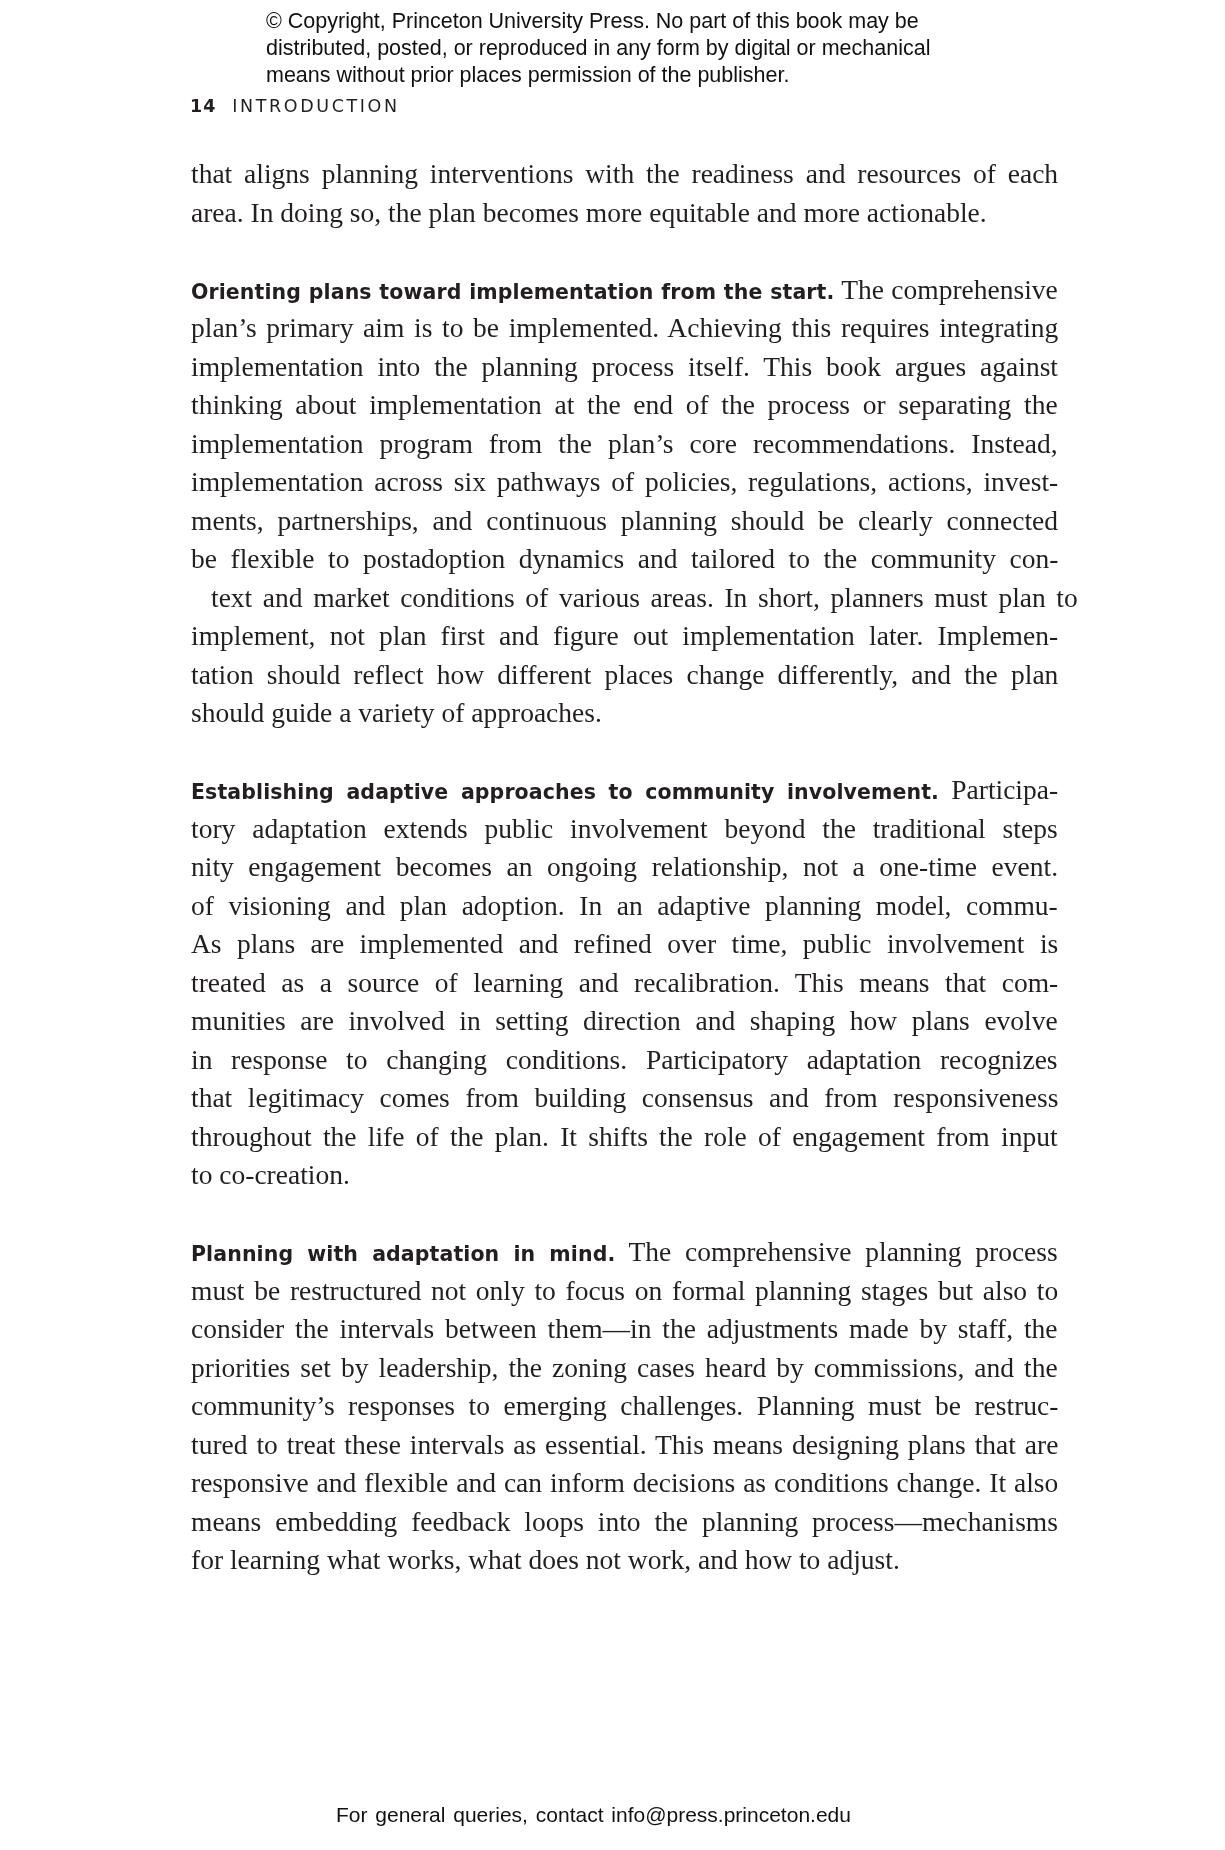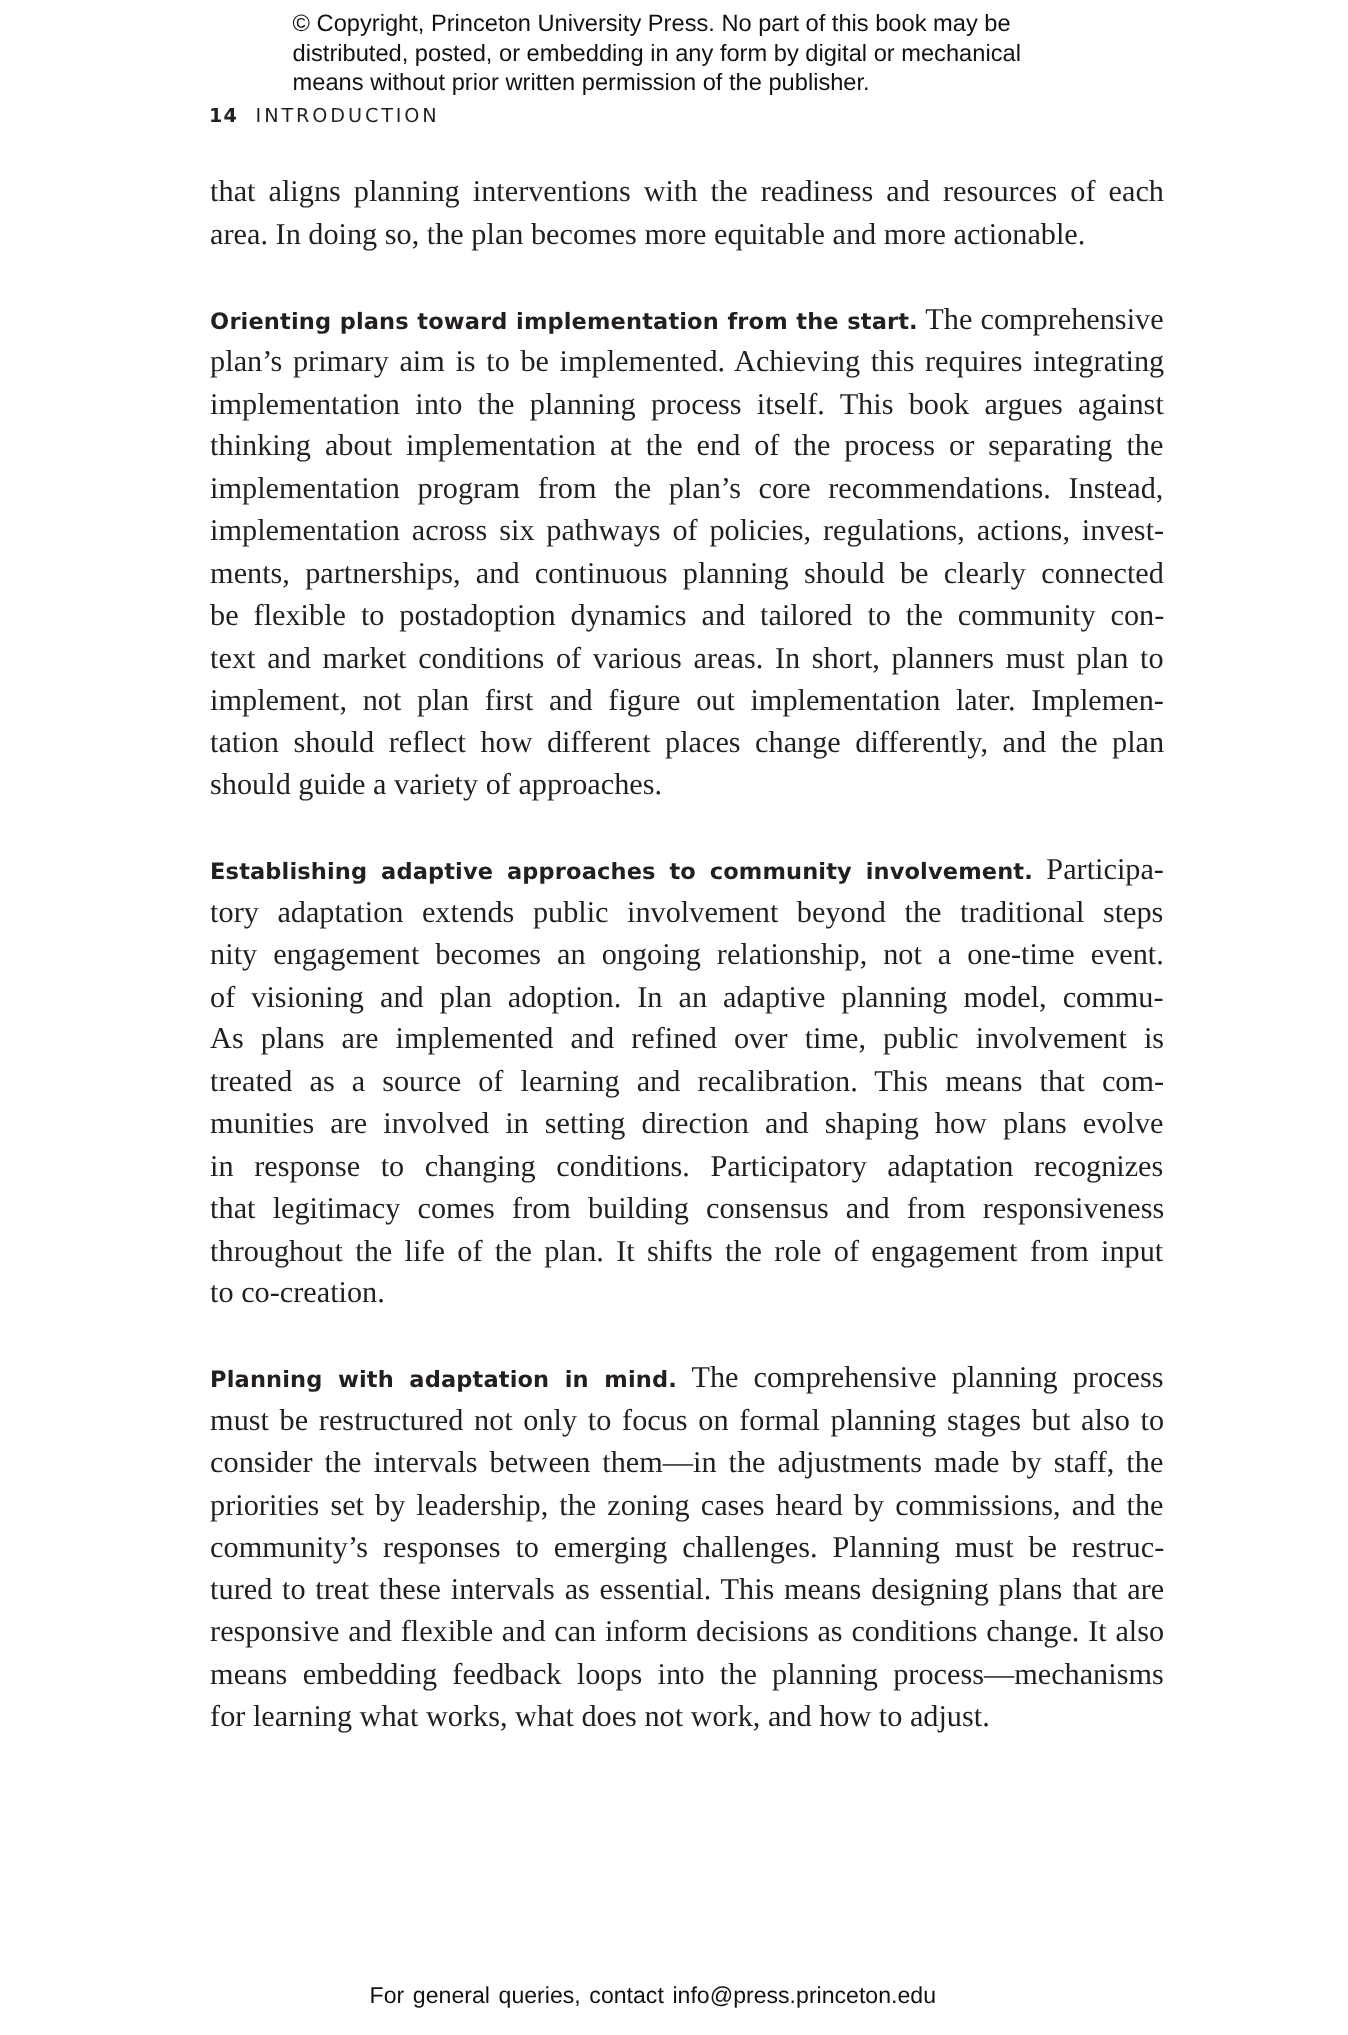--- a/index.html
+++ b/index.html
@@ -28,22 +28,22 @@
   .footer {
     position: absolute; left: 336px; top: 1803px;
     font-family: "Liberation Sans", sans-serif; font-size: 21px; color: #111111; white-space: nowrap; word-spacing: 2px;
   }
 </style>
 </head>
 <body>
 
 <div class="copyright">
   <div>© Copyright, Princeton University Press. No part of this book may be</div>
-  <div>distributed, posted, or embedding in any form by digital or mechanical</div>
-  <div>means without prior written permission of the publisher.</div>
+  <div>distributed, posted, or reproduced in any form by digital or mechanical</div>
+  <div>means without prior places permission of the publisher.</div>
 </div>
 
 <div class="running-head">
   <span class="pnum">14</span><span>INTRODUCTION</span>
 </div>
 
 <div class="body-text">
 
   <div>
     <span class="line" style="white-space: nowrap; display: block; width: 867px; word-spacing: 5px; text-align: left; text-align-last: left;">that aligns planning interventions with the readiness and resources of each</span>
@@ -53,21 +53,21 @@
 
   <div>
     <span class="line" style="white-space: nowrap; display: block; width: 867px; word-spacing: 0.5px; text-align: left; text-align-last: left;"><span class="run-in">Orienting plans toward implementation from the start.</span><span> The comprehensive</span></span>
     <span class="line" style="white-space: nowrap; display: block; width: 867px; word-spacing: 2.8px; text-align: left; text-align-last: left;">plan’s primary aim is to be implemented. Achieving this requires integrating</span>
     <span class="line" style="white-space: nowrap; display: block; width: 867px; word-spacing: 7px; text-align: right; text-align-last: left;">implementation into the planning process itself. This book argues against</span>
     <span class="line" style="white-space: nowrap; display: block; width: 867px; word-spacing: 5.81818px; text-align: left; text-align-last: left;">thinking about implementation at the end of the process or separating the</span>
     <span class="line" style="white-space: nowrap; display: block; width: 867px; word-spacing: 9.14286px; text-align: left; text-align-last: left;">implementation program from the plan’s core recommendations. Instead,</span>
     <span class="line" style="white-space: nowrap; display: block; width: 867px; word-spacing: 3.875px; text-align: left; text-align-last: left;">implementation across six pathways of policies, regulations, actions, invest-</span>
     <span class="line" style="white-space: nowrap; display: block; width: 867px; word-spacing: 7px; text-align: left; text-align-last: left;">ments, partnerships, and continuous planning should be clearly connected</span>
     <span class="line" style="white-space: nowrap; display: block; width: 867px; word-spacing: 6.7px; text-align: left; text-align-last: left;">be flexible to postadoption dynamics and tailored to the community con-</span>
-    <span class="line" style="white-space: nowrap; display: block; width: 867px; word-spacing: 3.75px; text-align: left; text-align-last: left;">text and market conditions of various areas. In short, planners must plan to</span>
+    <span class="line" style="white-space: nowrap; display: block; width: 867px; word-spacing: 3.75px; text-align: left; text-align-last: left; margin-left: 20px;">text and market conditions of various areas. In short, planners must plan to</span>
     <span class="line" style="white-space: nowrap; display: block; width: 867px; word-spacing: 7.33333px; text-align: left; text-align-last: left;">implement, not plan first and figure out implementation later. Implemen-</span>
     <span class="line" style="white-space: nowrap; display: block; width: 867px; word-spacing: 6.3px; text-align: left; text-align-last: left;">tation should reflect how different places change differently, and the plan</span>
     <span class="line last" style="white-space: nowrap; display: block; width: 867px; text-align: left; text-align-last: left;">should guide a variety of approaches.</span>
   </div>
   <div class="blank"></div>
 
   <div>
     <span class="line" style="white-space: nowrap; display: block; width: 867px; word-spacing: 5.33333px; text-align: left; text-align-last: left;"><span class="run-in">Establishing adaptive approaches to community involvement.</span><span> Participa-</span></span>
     <span class="line" style="white-space: nowrap; display: block; width: 867px; word-spacing: 10px; text-align: left; text-align-last: left;">tory adaptation extends public involvement beyond the traditional steps</span>
     <span class="line" style="white-space: nowrap; display: block; width: 867px; word-spacing: 7.66667px; text-align: left; text-align-last: left;">nity engagement becomes an ongoing relationship, not a one-time event.</span>

